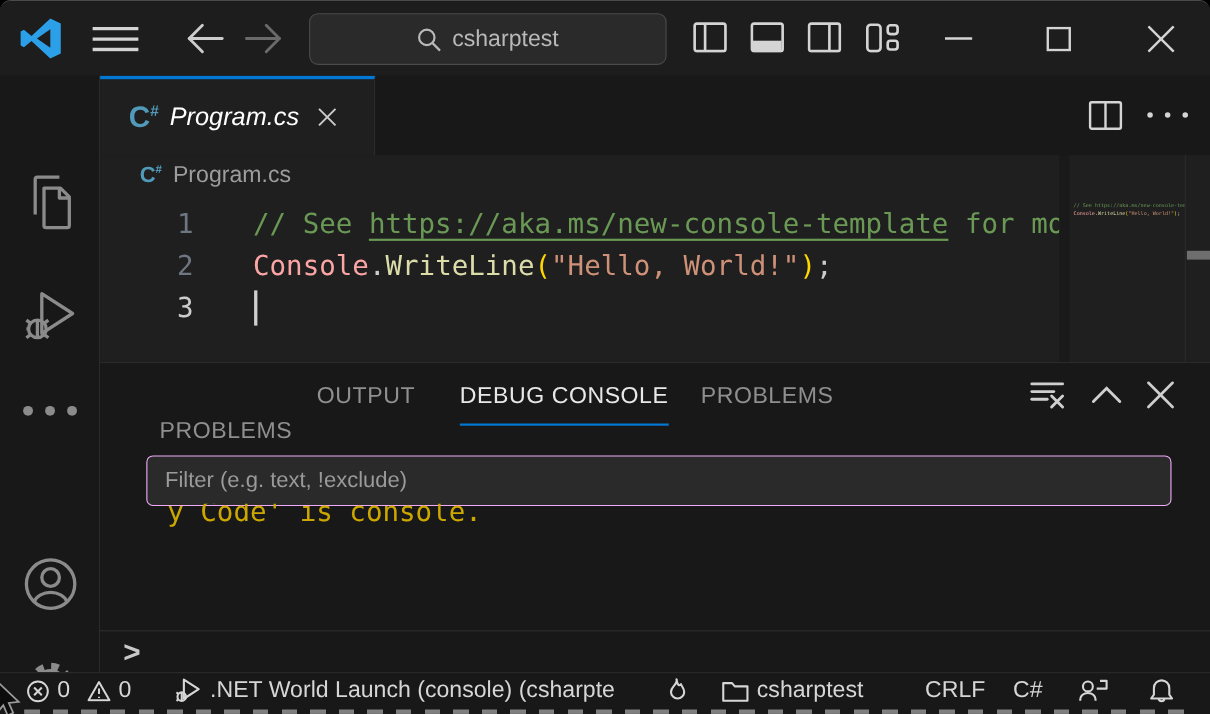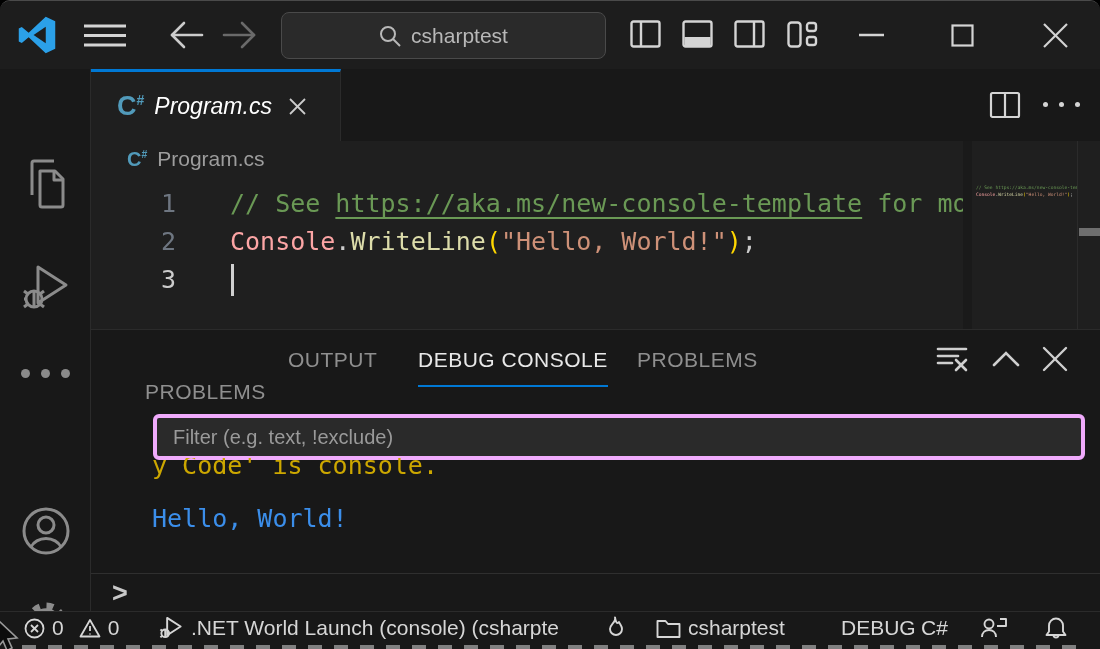--- a/index.html
+++ b/index.html
@@ -50,22 +50,22 @@
   .sb-sep{position:absolute;left:1077px;top:140px;width:1px;height:188px;background:#2b2b2b;}
   .sb-slider{position:absolute;left:1079px;top:227px;width:21px;height:8px;background:#6e6e6e;cursor:pointer;}
   
   .panel{position:absolute;left:91px;top:328px;width:1009px;height:282px;background:#181818;
       border-top:1px solid #2b2b2b;box-sizing:border-box;}
   .ptab{position:absolute;top:18px;font-size:21px;letter-spacing:0.5px;color:#8f8f8f;padding-bottom:13px;cursor:pointer;}
   .ptab.active{color:#e8e8e8;border-bottom:2.5px solid #0078d4;}
   .panel-actions{position:absolute;top:14px;left:845px;display:flex;align-items:center;gap:22px;}
   .panel-actions > span{cursor:pointer;}
   .filter-input{position:absolute;left:42px;top:84px;width:932px;height:46px;box-sizing:border-box;
-      background:#2a2a2a;border:4px solid #f0abfc;border-radius:6px;color:#cccccc;font-size:20px;
-      font-family:"Liberation Sans",sans-serif;padding:0 16px;outline:none;margin-left:20px;}
+      background:#2a2a2a;border:1px solid #f0abfc;border-radius:6px;color:#cccccc;font-size:20px;
+      font-family:"Liberation Sans",sans-serif;padding:0 16px;outline:none;}
   .filter-input::placeholder{color:#9a9a9a;}
   .console-line{position:absolute;left:61px;font-family:"DejaVu Sans Mono",monospace;font-size:25px;
       line-height:38px;white-space:nowrap;}
   .c-yellow{color:#cca700;}
   .c-blue{color:#3b8eea;}
   .clip-box{position:absolute;left:61px;top:128px;height:36px;overflow:hidden;}
   .clip-box .console-line{position:static;margin-top:-11px;}
   .input-sep{position:absolute;left:0;top:243px;width:1009px;height:1px;background:#2f2f2f;}
   .prompt{position:absolute;left:21px;top:246px;font-size:27px;font-weight:600;color:#c8c8c8;line-height:34px;}
   
@@ -282,21 +282,20 @@
             <line x1="24" y1="2" x2="2" y2="24"></line>
           </svg>
       </span>
     </div>
 
     <input class="filter-input" type="text" placeholder="Filter (e.g. text, !exclude)" style="">
 
     <div class="clip-box">
       <div class="console-line c-yellow">y Code' is console.</div>
     </div>
-    <div class="console-line c-blue" style="top:170px;">Hello, World!</div>
 
     <div class="input-sep"></div>
     <span class="prompt">&gt;</span>
   </div>
 
   <div class="statusbar">
     <span class="sb-item" style="left:24px;">
       <span>
         <svg width="21" height="21" viewBox="0 0 21 21" fill="none" stroke="#d6d6d6" stroke-width="1.8">
           <circle cx="10.5" cy="10.5" r="9"></circle>
@@ -339,21 +338,21 @@
     <span class="sb-item" style="left:656px;">
       <span>
         <svg width="25" height="21" viewBox="0 0 25 21" fill="none" stroke="#d6d6d6" stroke-width="1.9" stroke-linejoin="round">
           <path d="M1.5 3 h8 l2.5 3 h11.5 v13 h-22 z"></path>
         </svg>
       </span>
       <span>csharptest</span>
     </span>
 
     <span class="sb-item" style="left:841px;">
-      <span>DEBUG</span>
+      <span>CRLF</span>
     </span>
 
     <span class="sb-item" style="left:921px;">
       <span>C#</span>
     </span>
 
     <span class="sb-item" style="left:980px;">
       <span>
         <svg width="28" height="24" viewBox="0 0 28 24" fill="none" stroke="#d6d6d6" stroke-width="1.9" stroke-linejoin="round">
           <circle cx="9" cy="8" r="4.5"></circle>

